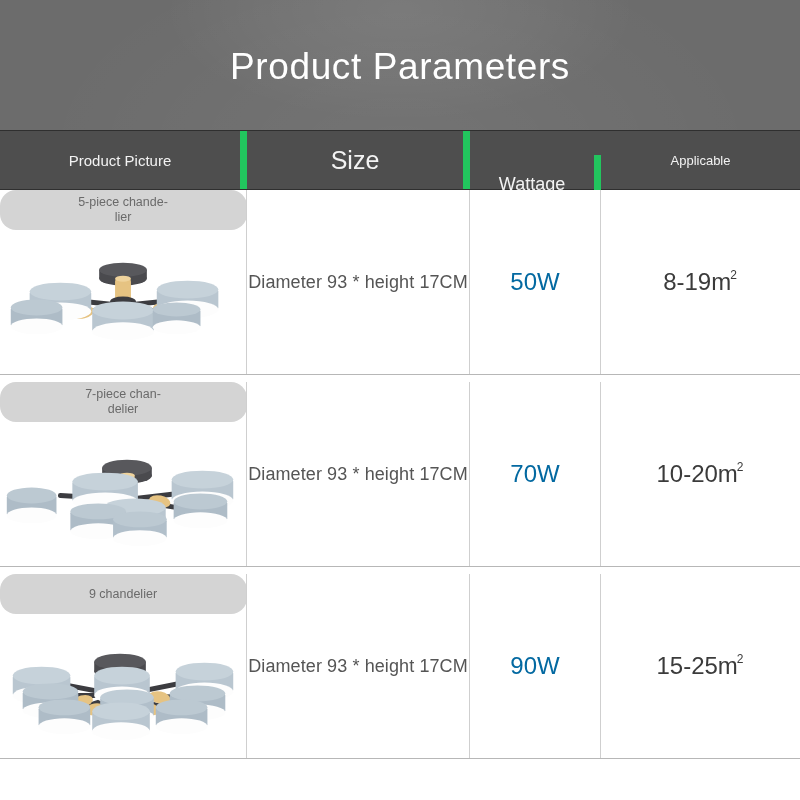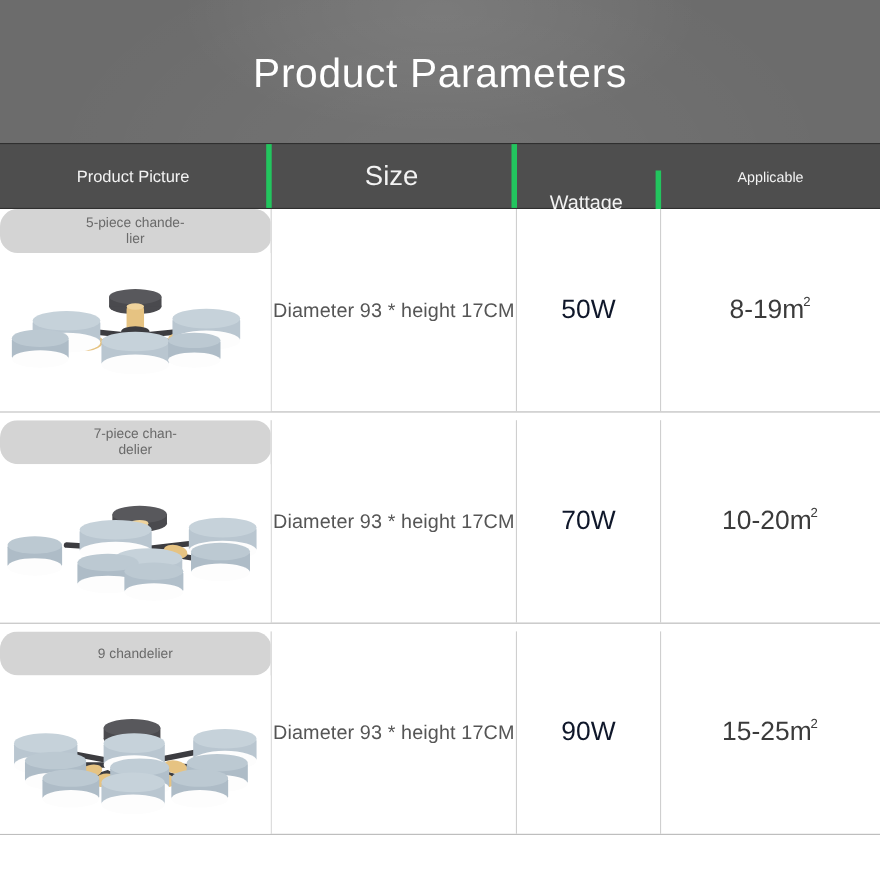--- a/index.html
+++ b/index.html
@@ -60,21 +60,21 @@
     background: #4e4e4e;
     border-top: 1px solid #2f2f2f;
     border-bottom: 1px solid #2f2f2f;
   }
   .header-cell {
     display: flex;
     align-items: center;
     justify-content: center;
     color: #f3f3f3;
     height: 100%;
-    border-right: 5px solid #22c55e;
+    border-right: 7px solid #22c55e;
   }
   .header-cell:last-child { border-right: none; }
   .col-pic  { width: 247px; }
   .col-size { width: 223px; }
   .col-watt { width: 131px; }
   .col-app  { width: 199px; }
 
   .hdr-pic   { font-size: 15px; }
   .hdr-size  { font-size: 25px; }
   .hdr-watt  { font-size: 18px; margin-top: 24px; }
@@ -142,21 +142,21 @@
   .watt-cell { width: 131px; }
   .app-cell  { width: 199px; }
 
   .size-text {
     font-size: 18px;
     color: #555555;
     letter-spacing: 0.1px;
   }
   .watt-text {
     font-size: 24px;
-    color: #0f172a;
+    color: #0369a1;
   }
   .app-text {
     font-size: 24px;
     color: #3b3b3b;
     position: relative;
     white-space: nowrap;
   }
   .app-text .sup {
     font-size: 12px;
     vertical-align: super;

